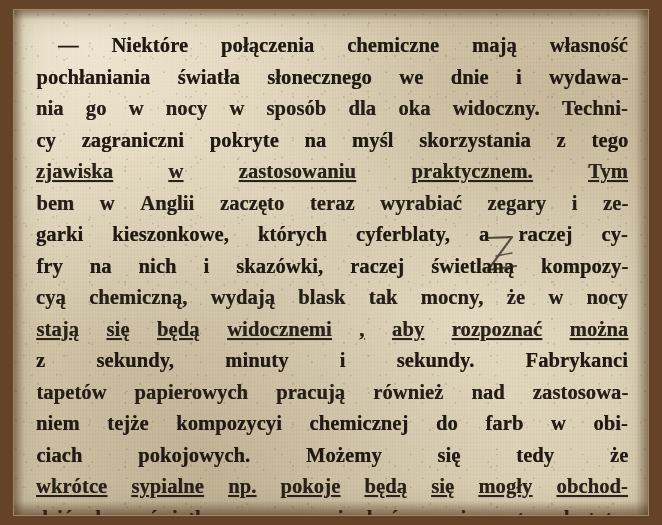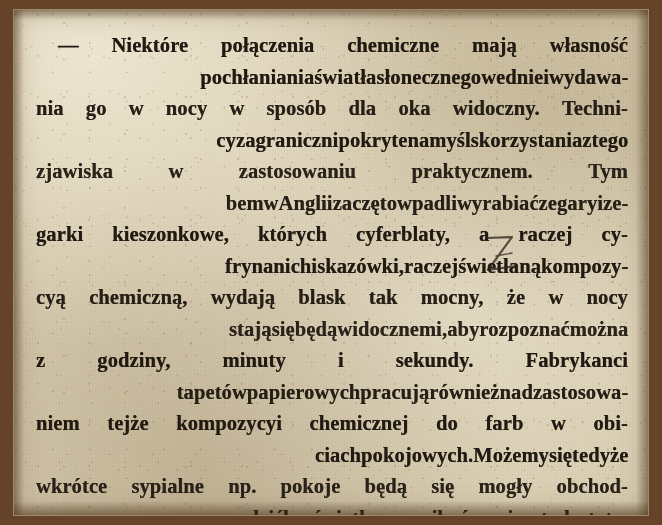--- a/index.html
+++ b/index.html
@@ -101,23 +101,23 @@
   
   .line.justify {
     display: flex;
     justify-content: space-between;
   }
   .line.justify > span.w {
     display: inline-block;
   }
 
   
-  .line:nth-child(2n)   { transform: translateX(0.4px); justify-content: flex-end; }
+  .line:nth-child(2n)   { transform: translateX(0.4px); }
   .line:nth-child(3n)   { opacity: 0.97; }
-  .line:nth-child(5n)   { opacity: 0.95; }
+  .line:nth-child(5n)   { opacity: 0.95; text-decoration: underline; }
 
   .indent-dash {
     padding-left: 22px;
   }
 
   
   #pen-mark {
     position: absolute;
     left: 468px;
     top: 222px;
@@ -203,21 +203,21 @@
           <span class="w">w</span>
           <span class="w">zastosowaniu</span>
           <span class="w">praktycznem.</span>
           <span class="w">Tym</span>
         </div>
       <div class="line justify">
           <span class="w">bem</span>
           <span class="w">w</span>
           <span class="w">Anglii</span>
           <span class="w">zaczęto</span>
-          <span class="w">wpadli</span>
+          <span class="w">teraz</span>
           <span class="w">wyrabiać</span>
           <span class="w">zegary</span>
           <span class="w">i</span>
           <span class="w">ze-</span>
         </div>
       <div class="line justify">
           <span class="w">garki</span>
           <span class="w">kieszonkowe,</span>
           <span class="w">których</span>
           <span class="w">cyferblaty,</span>
@@ -251,21 +251,21 @@
           <span class="w">się</span>
           <span class="w">będą</span>
           <span class="w">widocznemi</span>
           <span class="w">,</span>
           <span class="w">aby</span>
           <span class="w">rozpoznać</span>
           <span class="w">można</span>
         </div>
       <div class="line justify">
           <span class="w">z</span>
-          <span class="w">godziny,</span>
+          <span class="w">sekundy,</span>
           <span class="w">minuty</span>
           <span class="w">i</span>
           <span class="w">sekundy.</span>
           <span class="w">Fabrykanci</span>
         </div>
       <div class="line justify">
           <span class="w">tapetów</span>
           <span class="w">papierowych</span>
           <span class="w">pracują</span>
           <span class="w">również</span>

